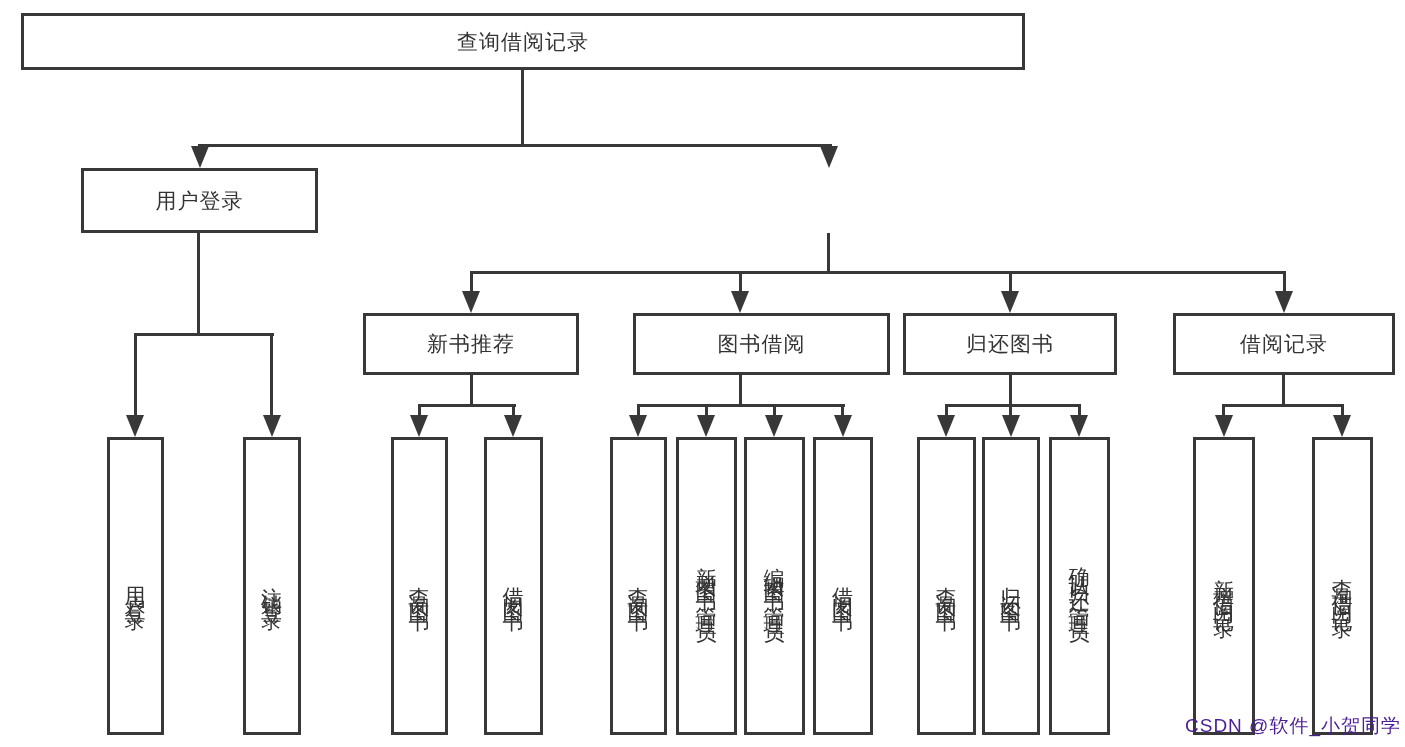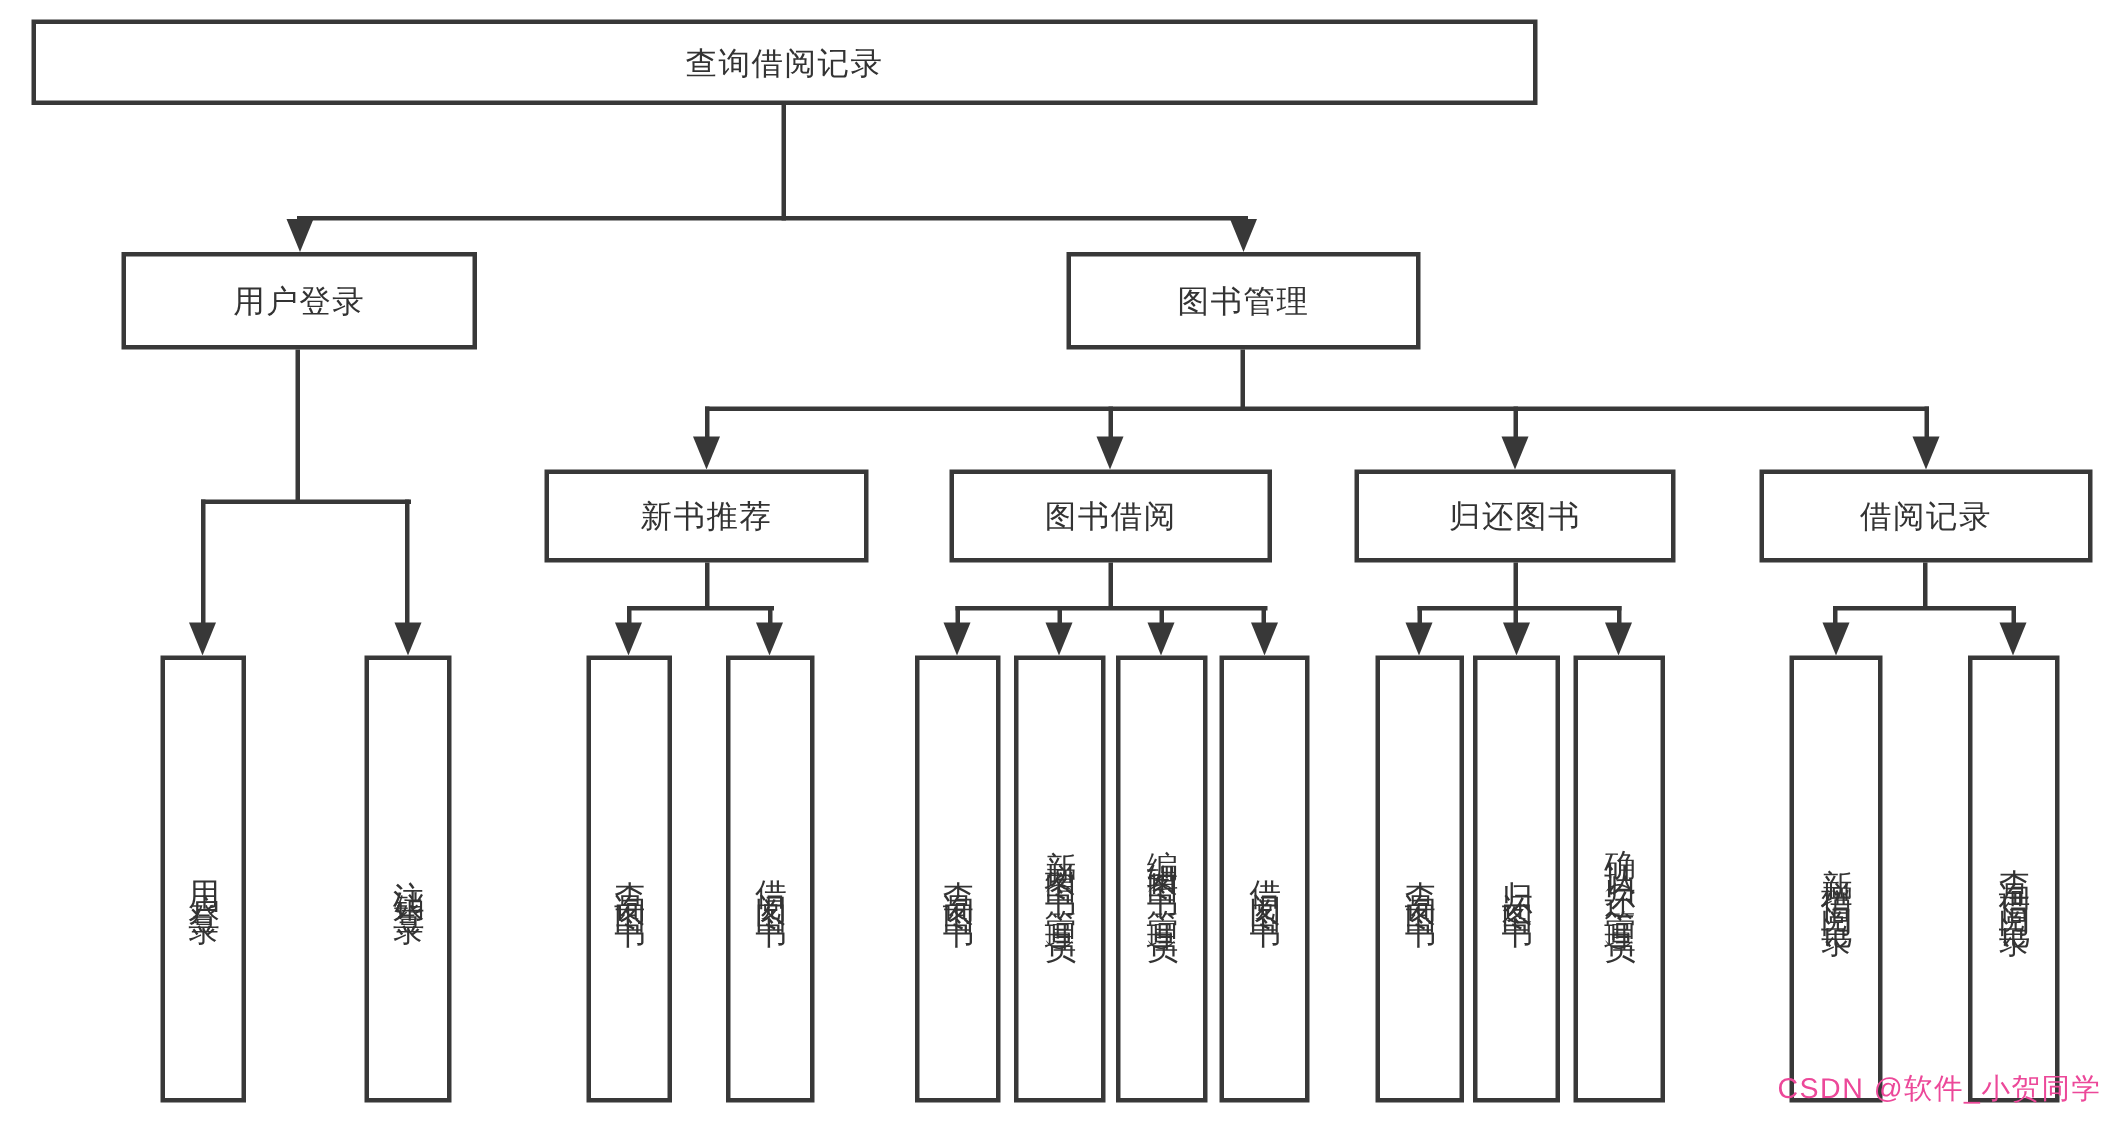--- a/index.html
+++ b/index.html
@@ -40,21 +40,21 @@
   .arrow {
     position:absolute; width:0; height:0;
     border-left:9px solid transparent;
     border-right:9px solid transparent;
     border-top:22px solid #383838;
   }
   .watermark {
     position:absolute;
     left:1185px; top:713px;
     font-size:19px;
-    color:#ec4899;
+    color:#4c1d95;
     letter-spacing:1px;
     z-index:5;
     text-align:center;
   }
 </style>
 </head>
 <body>
 
 <div class="canvas">
 
@@ -65,23 +65,20 @@
   <div class="vline" style="left:521px; top:70px; height:77px;"></div>
   <div class="hline" style="left:198px; top:144px; width:634px;"></div>
   <div class="vline" style="left:198px; top:144px; height:8px;"></div>
   <div class="arrow" style="left:191px; top:146px;"></div>
   <div class="vline" style="left:827px; top:144px; height:8px;"></div>
   <div class="arrow" style="left:820px; top:146px;"></div>
 
   <div class="box" style="left:81px; top:168px; width:237px; height:65px;">
     <span>用户登录</span>
   </div>
-  <div class="box" style="left:711px; top:168px; width:236px; height:65px;">
-    <span>图书管理</span>
-  </div>
 
   <div class="vline" style="left:197px; top:233px; height:103px;"></div>
   <div class="hline" style="left:134px; top:333px; width:140px;"></div>
   <div class="vline" style="left:134px; top:333px; height:84px;"></div>
   <div class="arrow" style="left:126px; top:415px;"></div>
   <div class="vline" style="left:270px; top:333px; height:84px;"></div>
   <div class="arrow" style="left:263px; top:415px;"></div>
 
   <div class="vline" style="left:827px; top:233px; height:41px;"></div>
   <div class="hline" style="left:470px; top:271px; width:816px;"></div>
@@ -90,21 +87,21 @@
   <div class="vline" style="left:739px; top:271px; height:22px;"></div>
   <div class="arrow" style="left:731px; top:291px;"></div>
   <div class="vline" style="left:1009px; top:271px; height:22px;"></div>
   <div class="arrow" style="left:1001px; top:291px;"></div>
   <div class="vline" style="left:1283px; top:271px; height:22px;"></div>
   <div class="arrow" style="left:1275px; top:291px;"></div>
 
   <div class="box" style="left:363px; top:313px; width:216px; height:62px;">
     <span>新书推荐</span>
   </div>
-  <div class="box" style="left:633px; top:313px; width:215px; height:62px;text-align:right;">
+  <div class="box" style="left:633px; top:313px; width:257px; height:62px;text-align:right;">
     <span>图书借阅</span>
   </div>
   <div class="box" style="left:903px; top:313px; width:214px; height:62px;">
     <span>归还图书</span>
   </div>
   <div class="box" style="left:1173px; top:313px; width:222px; height:62px;">
     <span>借阅记录</span>
   </div>
 
   <div class="vline" style="left:470px; top:375px; height:31px;"></div>

